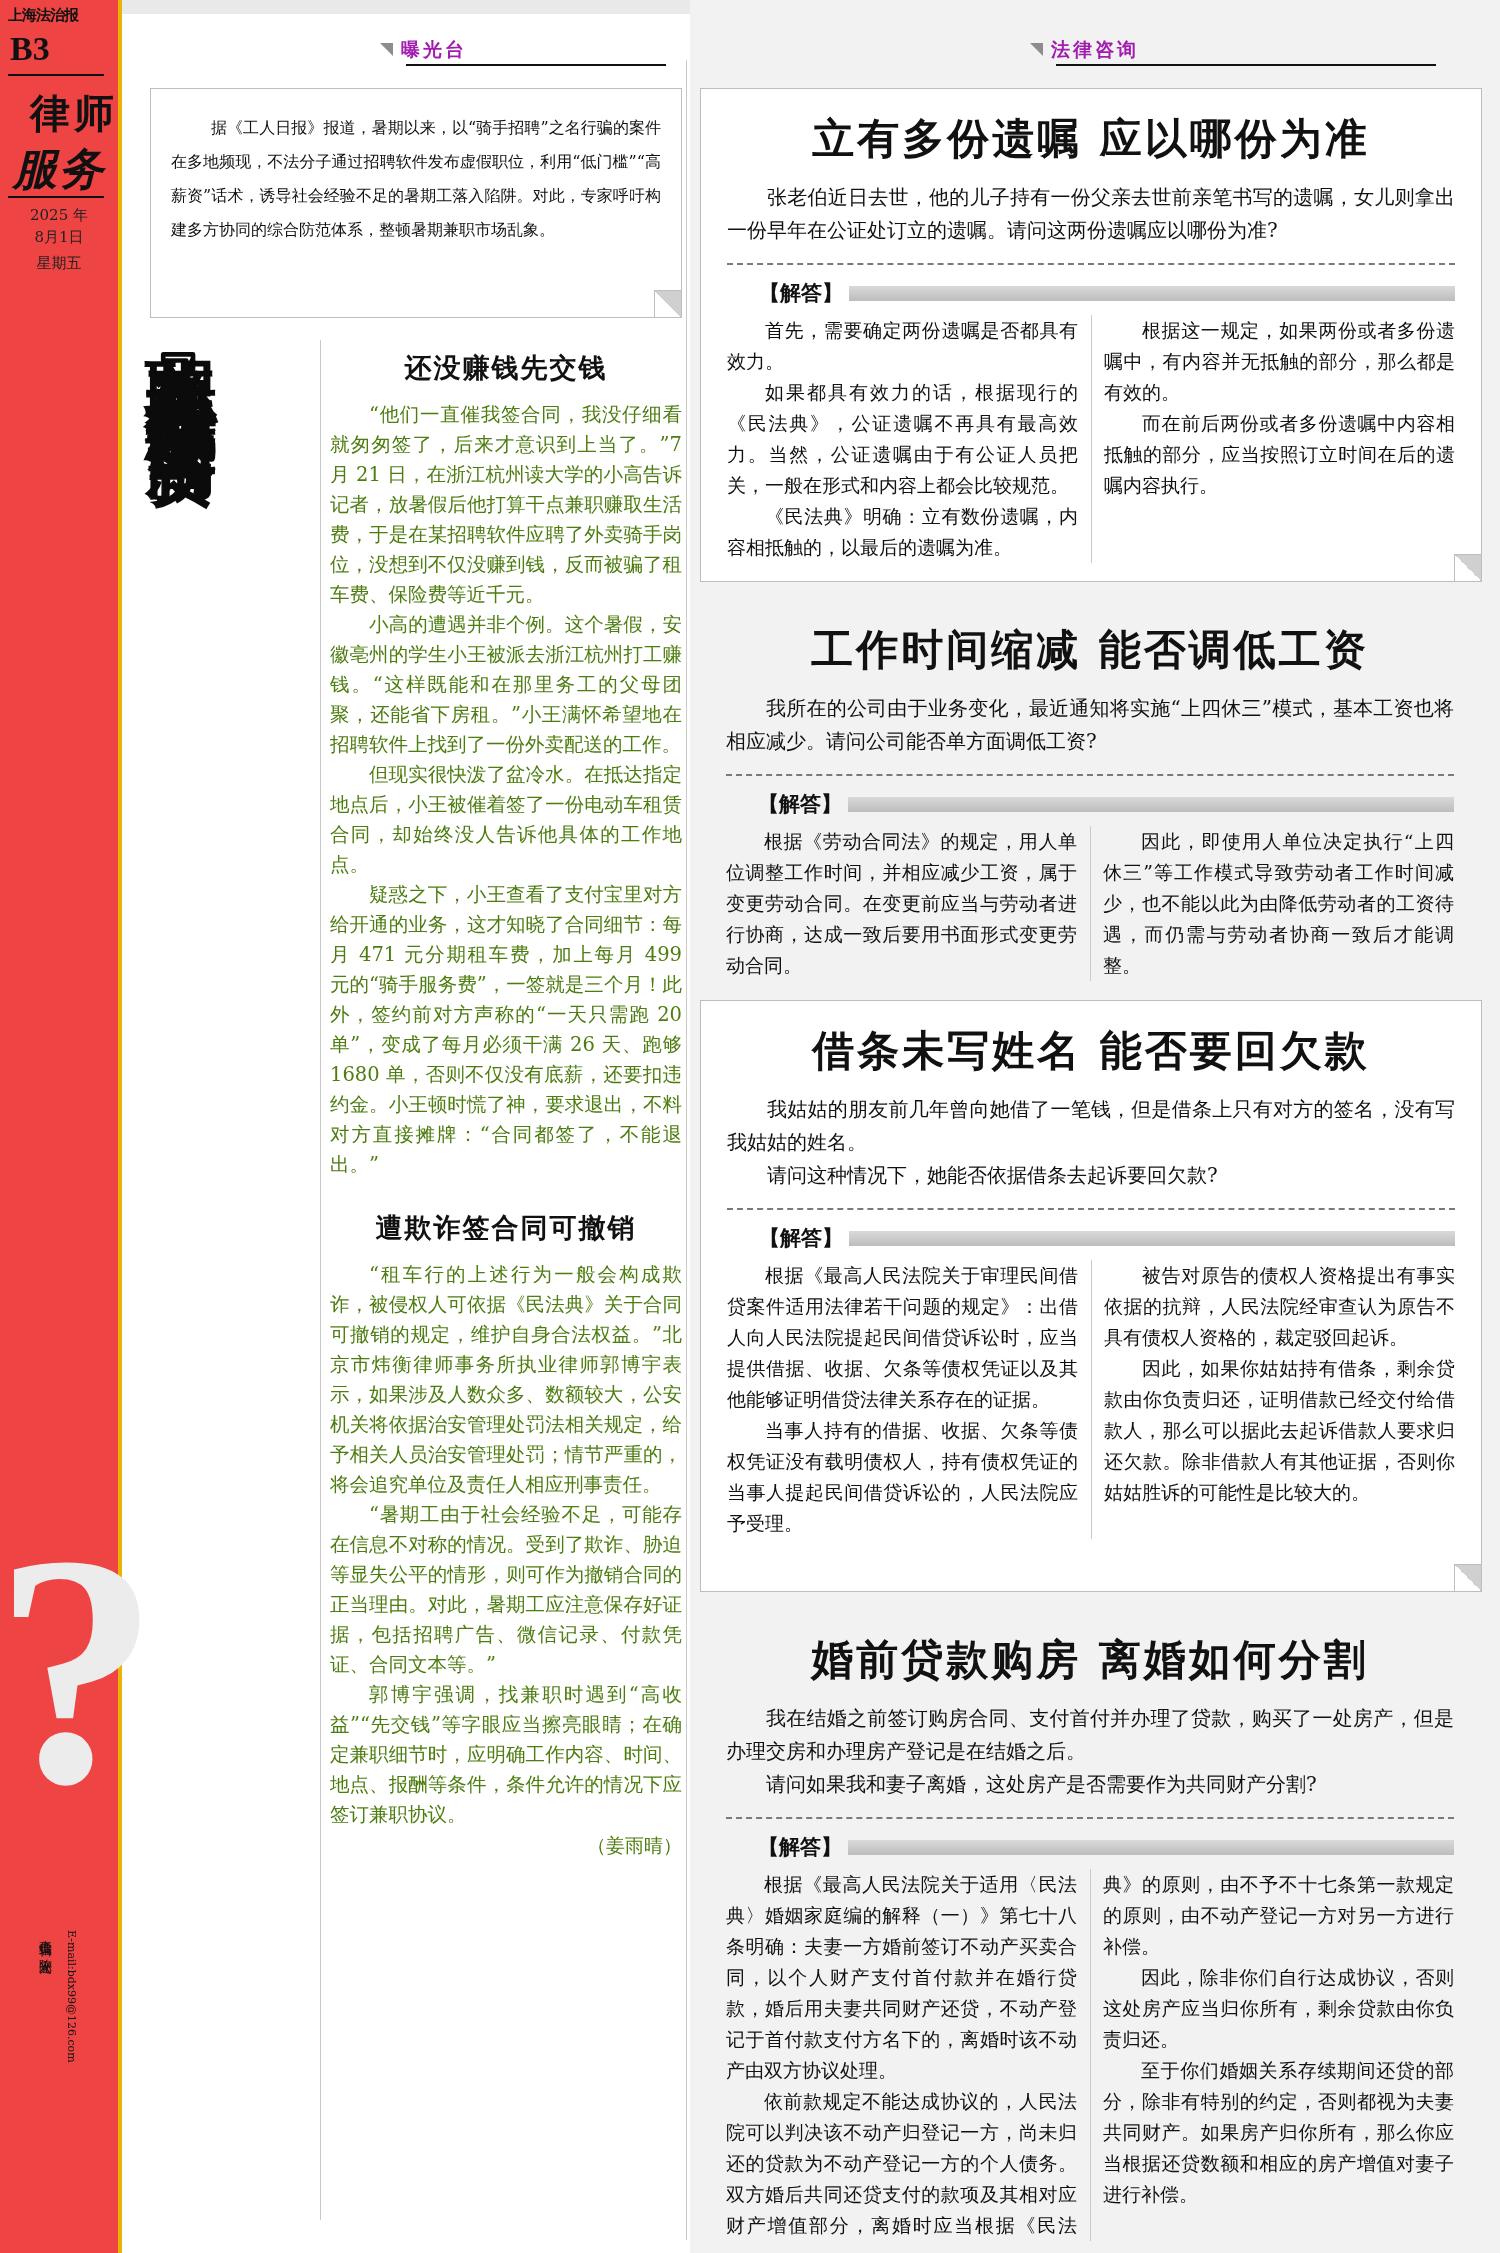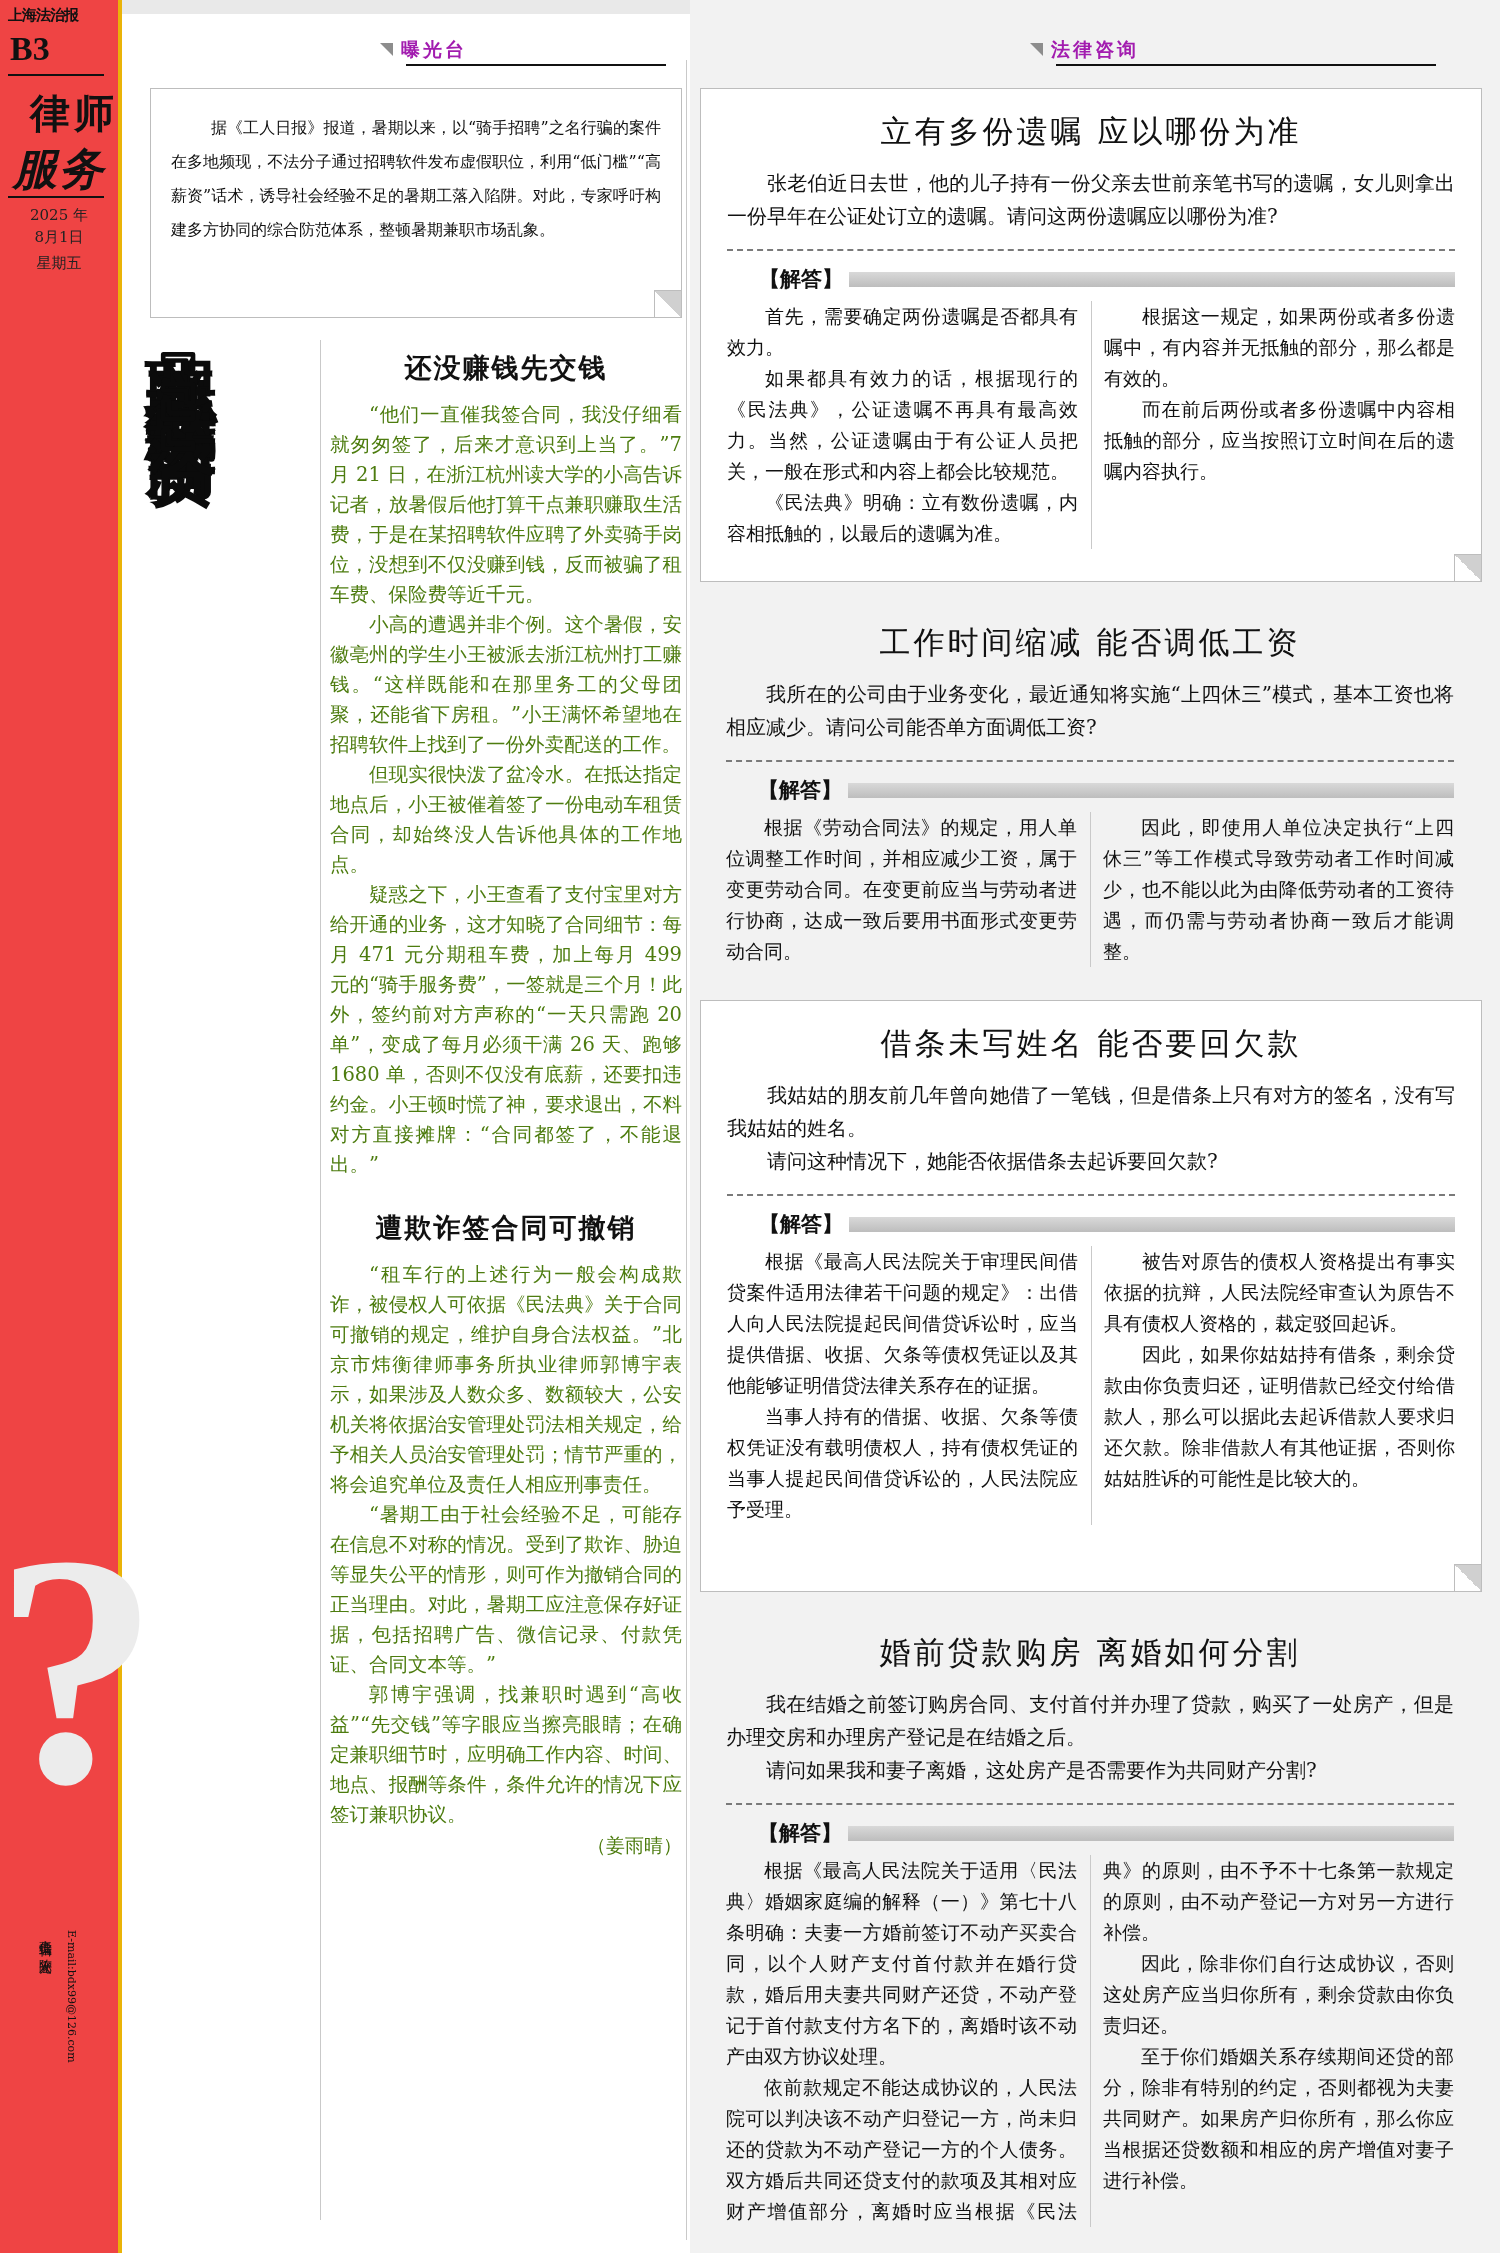--- a/index.html
+++ b/index.html
@@ -112,21 +112,21 @@
     position:absolute;border:1px solid #bdbdbd;background:#fff;
   }
   .qa.plain{border:none;background:transparent;}
   .qa .fold{
     position:absolute;right:0;bottom:0;width:26px;height:26px;
     background:linear-gradient(225deg,#d0d0d0 50%,transparent 50%);
     border-left:1px solid #bdbdbd;border-top:1px solid #bdbdbd;
   }
   .qa h2{
     margin:0;padding:22px 0 14px 0;text-align:center;
-    font-size:31px;font-weight:normal;letter-spacing:3px;
+    font-size:42px;font-weight:bold;letter-spacing:3px;
   }
   .qa .q{
     padding:0 26px;font-size:20px;line-height:33px;text-align:justify;text-indent:40px;
   }
   .dashed{
     margin:16px 26px 0 26px;border-top:2px dashed #7a7a7a;height:0;
   }
   .ans-label{
     display:flex;align-items:center;margin:14px 26px 8px 26px;
   }

